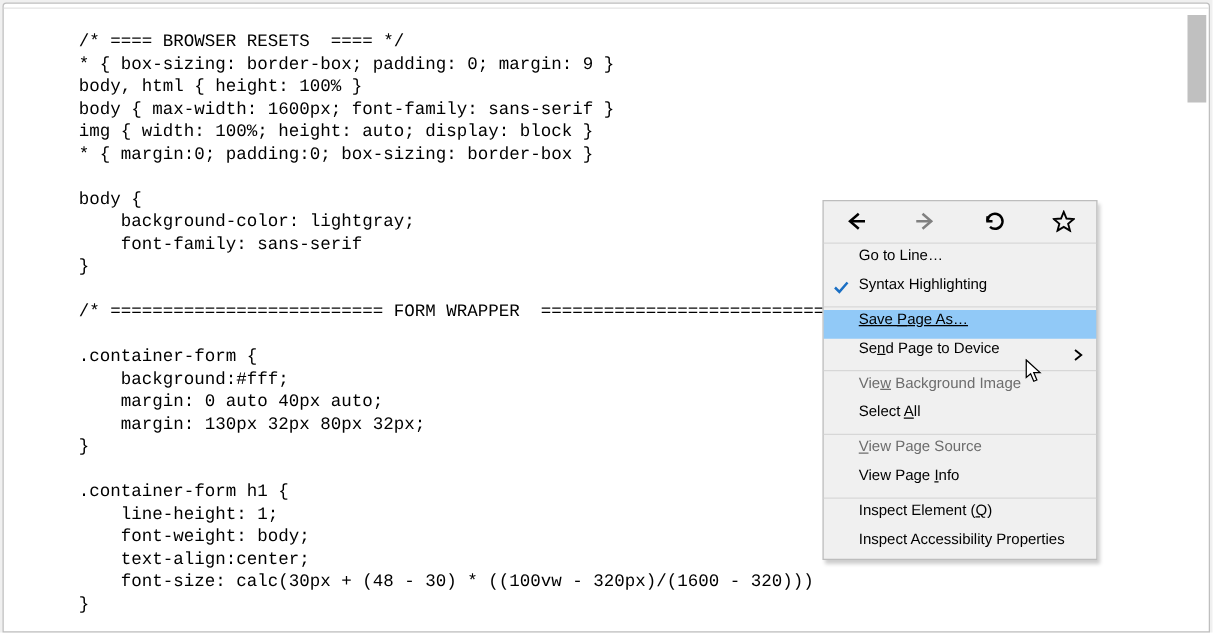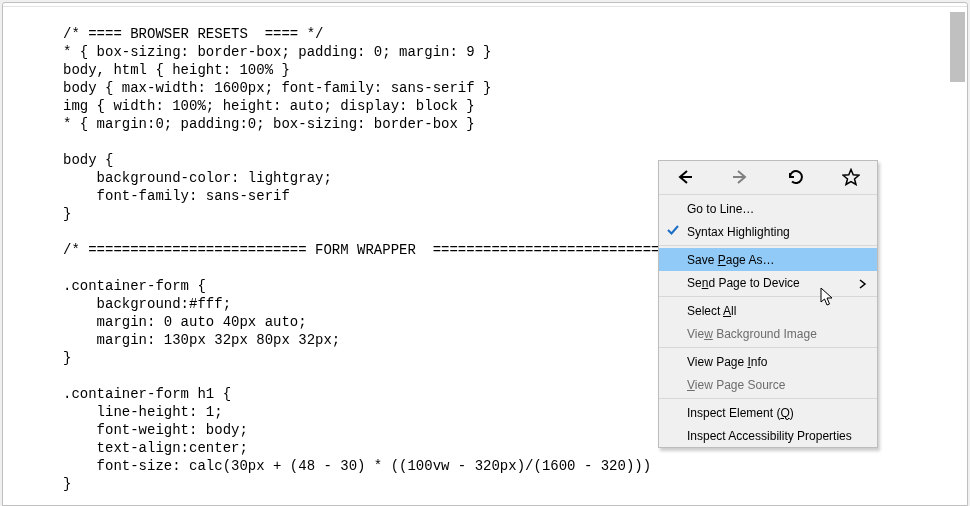--- a/index.html
+++ b/index.html
@@ -71,28 +71,28 @@
     width: 24px;
     display:flex; justify-content:center;
   }
   .cm-sep {
     height: 1px;
     background: #d7d7d7;
     margin: 2px 0;
   }
   .cm-item {
     display: flex;
-    align-items: center;
+    align-items: flex-start;
     padding: 0 10px 0 28px;
     height: 23px;
     position: relative;
     color: #000;
   }
   .cm-item.disabled { color: #6d6d6d; }
-  .cm-item.highlight { background: #91c9f7; }
+  .cm-item.highlight { background: #91c9f7; text-decoration: underline; }
   .cm-check {
     position: absolute;
     left: 7px;
     top: 3px;
   }
   .cm-arrow {
     position: absolute;
     right: 10px;
     top: 7px;
   }
@@ -198,34 +198,34 @@
     <span><span>Se</span><span class="mn">n</span><span>d Page to Device</span></span>
     <span class="cm-arrow">
       <svg width="8" height="10" viewBox="0 0 8 10">
           <path d="M1 1 L6 5 L1 9" fill="none" stroke="#000" stroke-width="1.5"></path>
         </svg>
     </span>
   </div>
 
   <div class="cm-sep"></div>
 
-  <div class="cm-item">
-    <span><span>Select </span><span class="mn">A</span><span>ll</span></span>
-  </div>
   <div class="cm-item disabled">
     <span><span>Vie</span><span class="mn">w</span><span> Background Image</span></span>
   </div>
-
-  <div class="cm-sep"></div>
-
-  <div class="cm-item">
-    <span><span>View Page </span><span class="mn">I</span><span>nfo</span></span>
-  </div>
+  <div class="cm-item">
+    <span><span>Select </span><span class="mn">A</span><span>ll</span></span>
+  </div>
+
+  <div class="cm-sep"></div>
+
   <div class="cm-item disabled">
     <span><span></span><span class="mn">V</span><span>iew Page Source</span></span>
+  </div>
+  <div class="cm-item">
+    <span><span>View Page </span><span class="mn">I</span><span>nfo</span></span>
   </div>
 
   <div class="cm-sep"></div>
 
   <div class="cm-item">
     <span><span>Inspect Element (</span><span class="mn">Q</span><span>)</span></span>
   </div>
   <div class="cm-item">
     <span>Inspect Accessibility Properties</span>
   </div>

